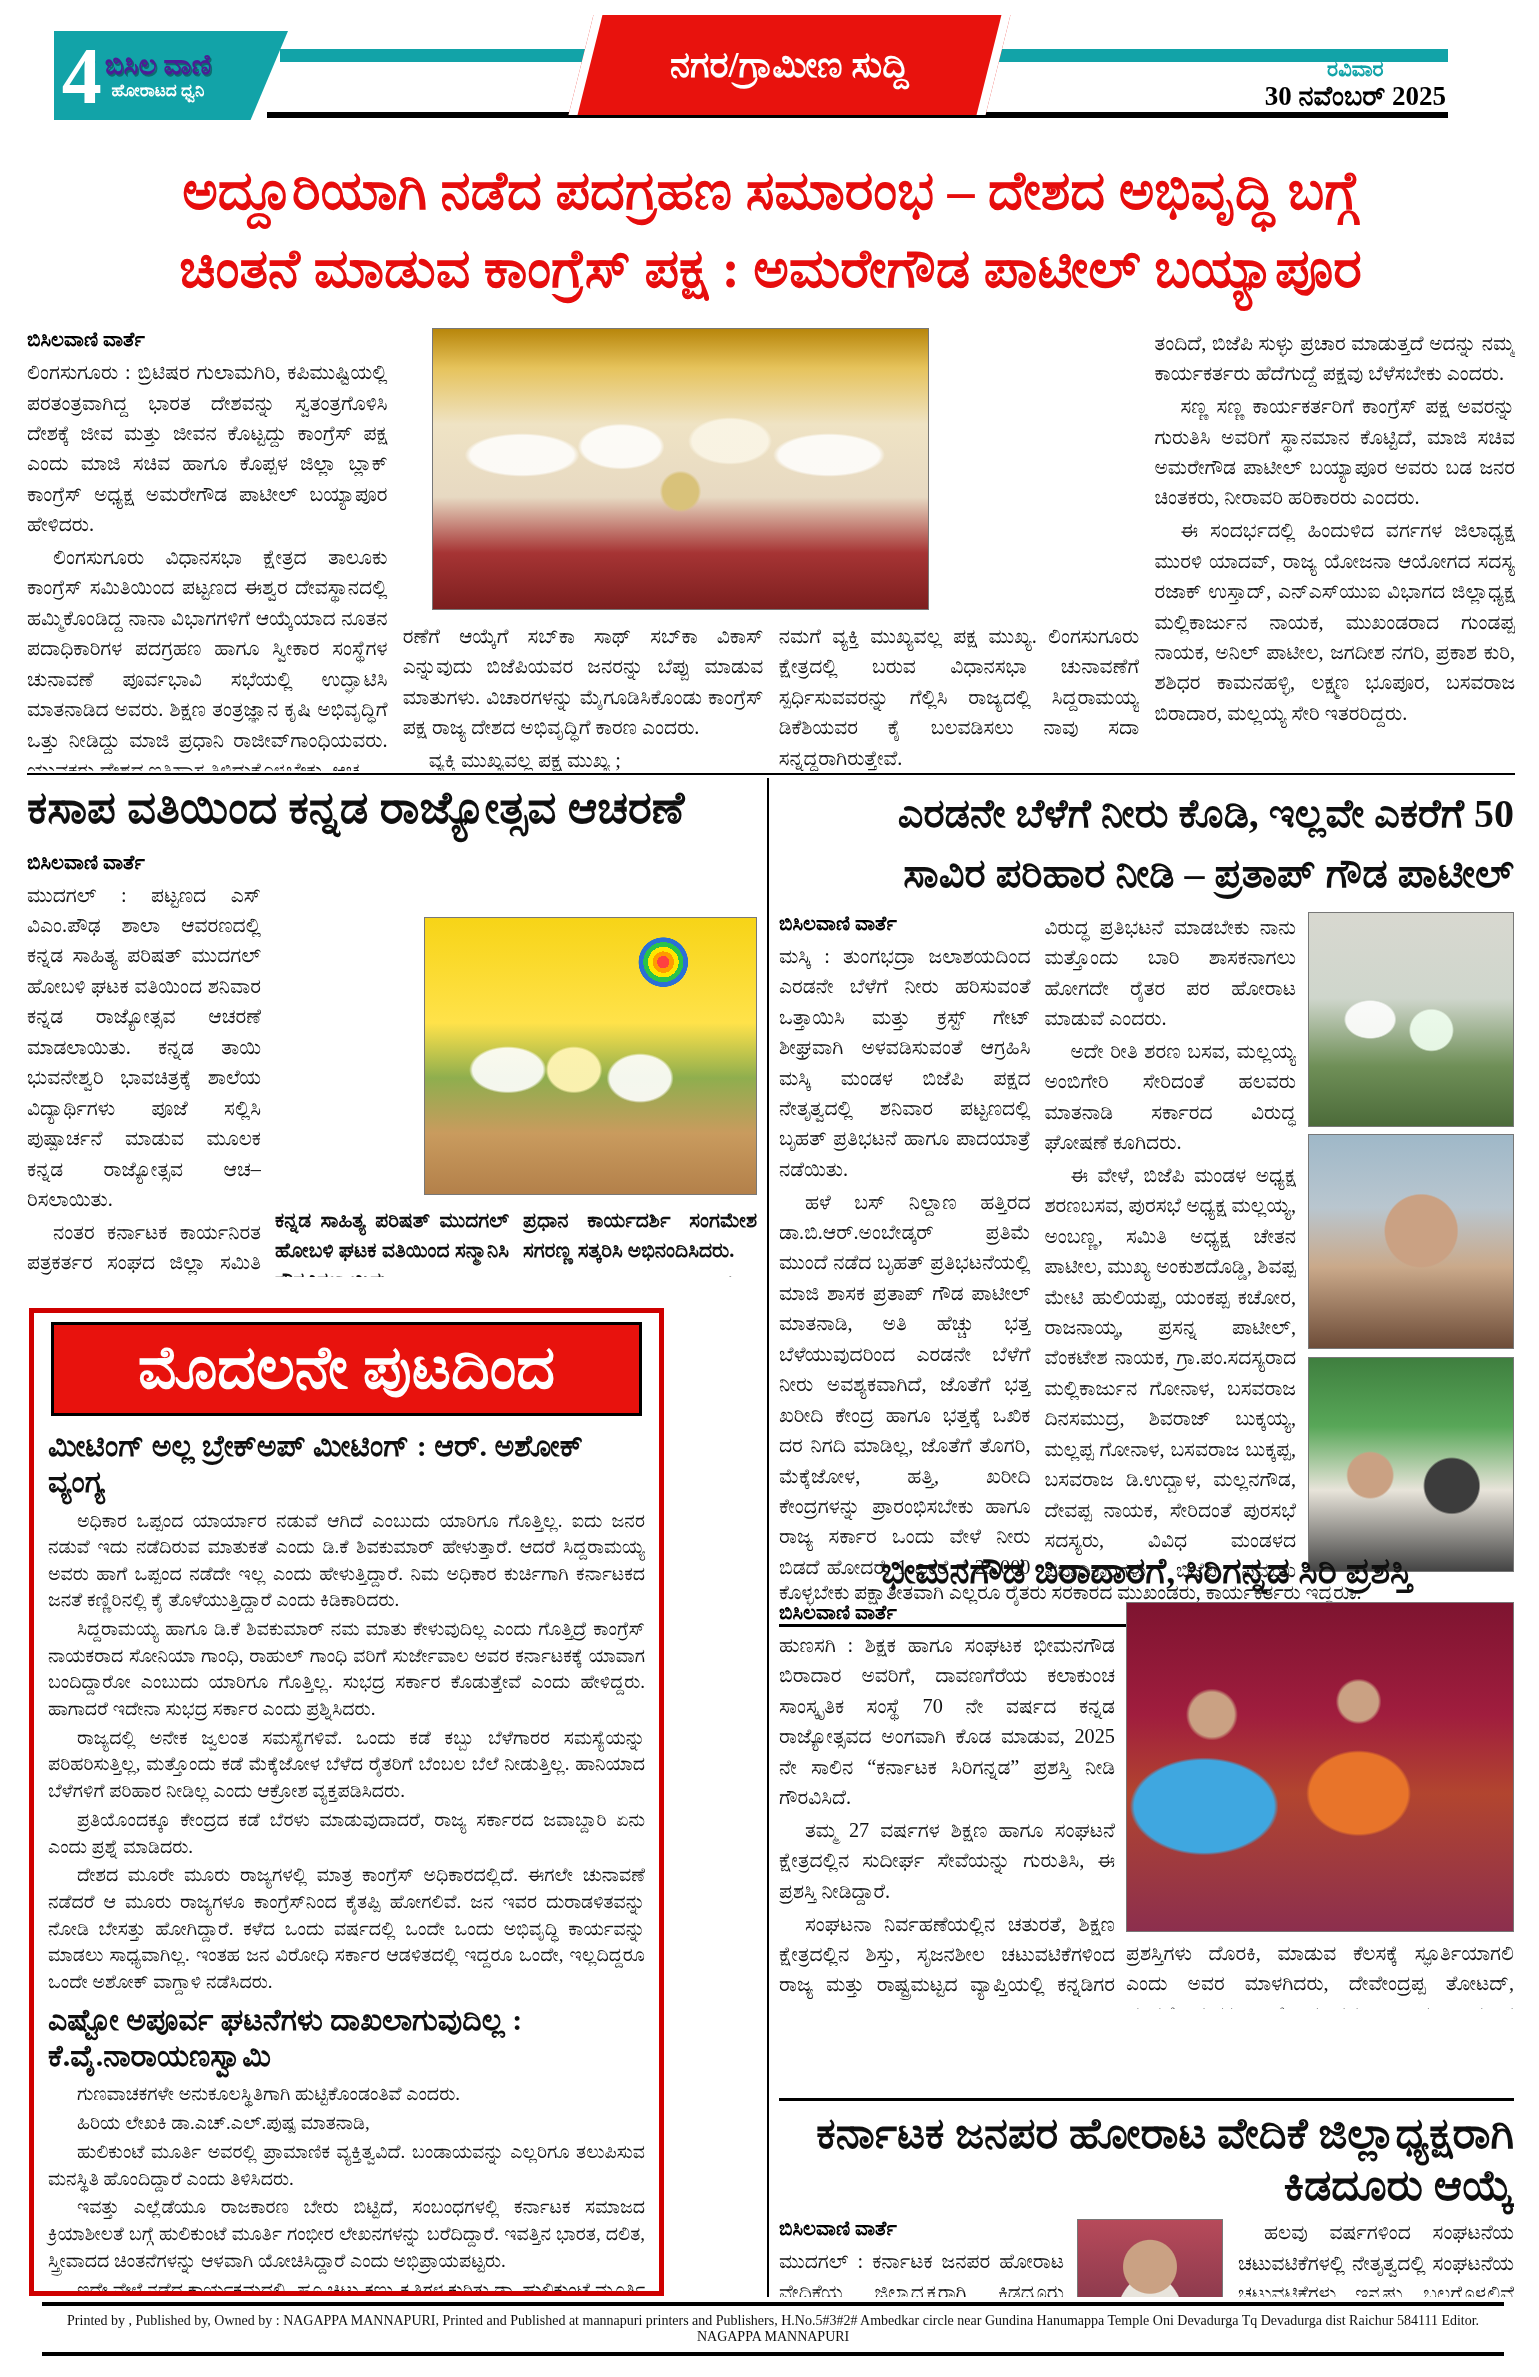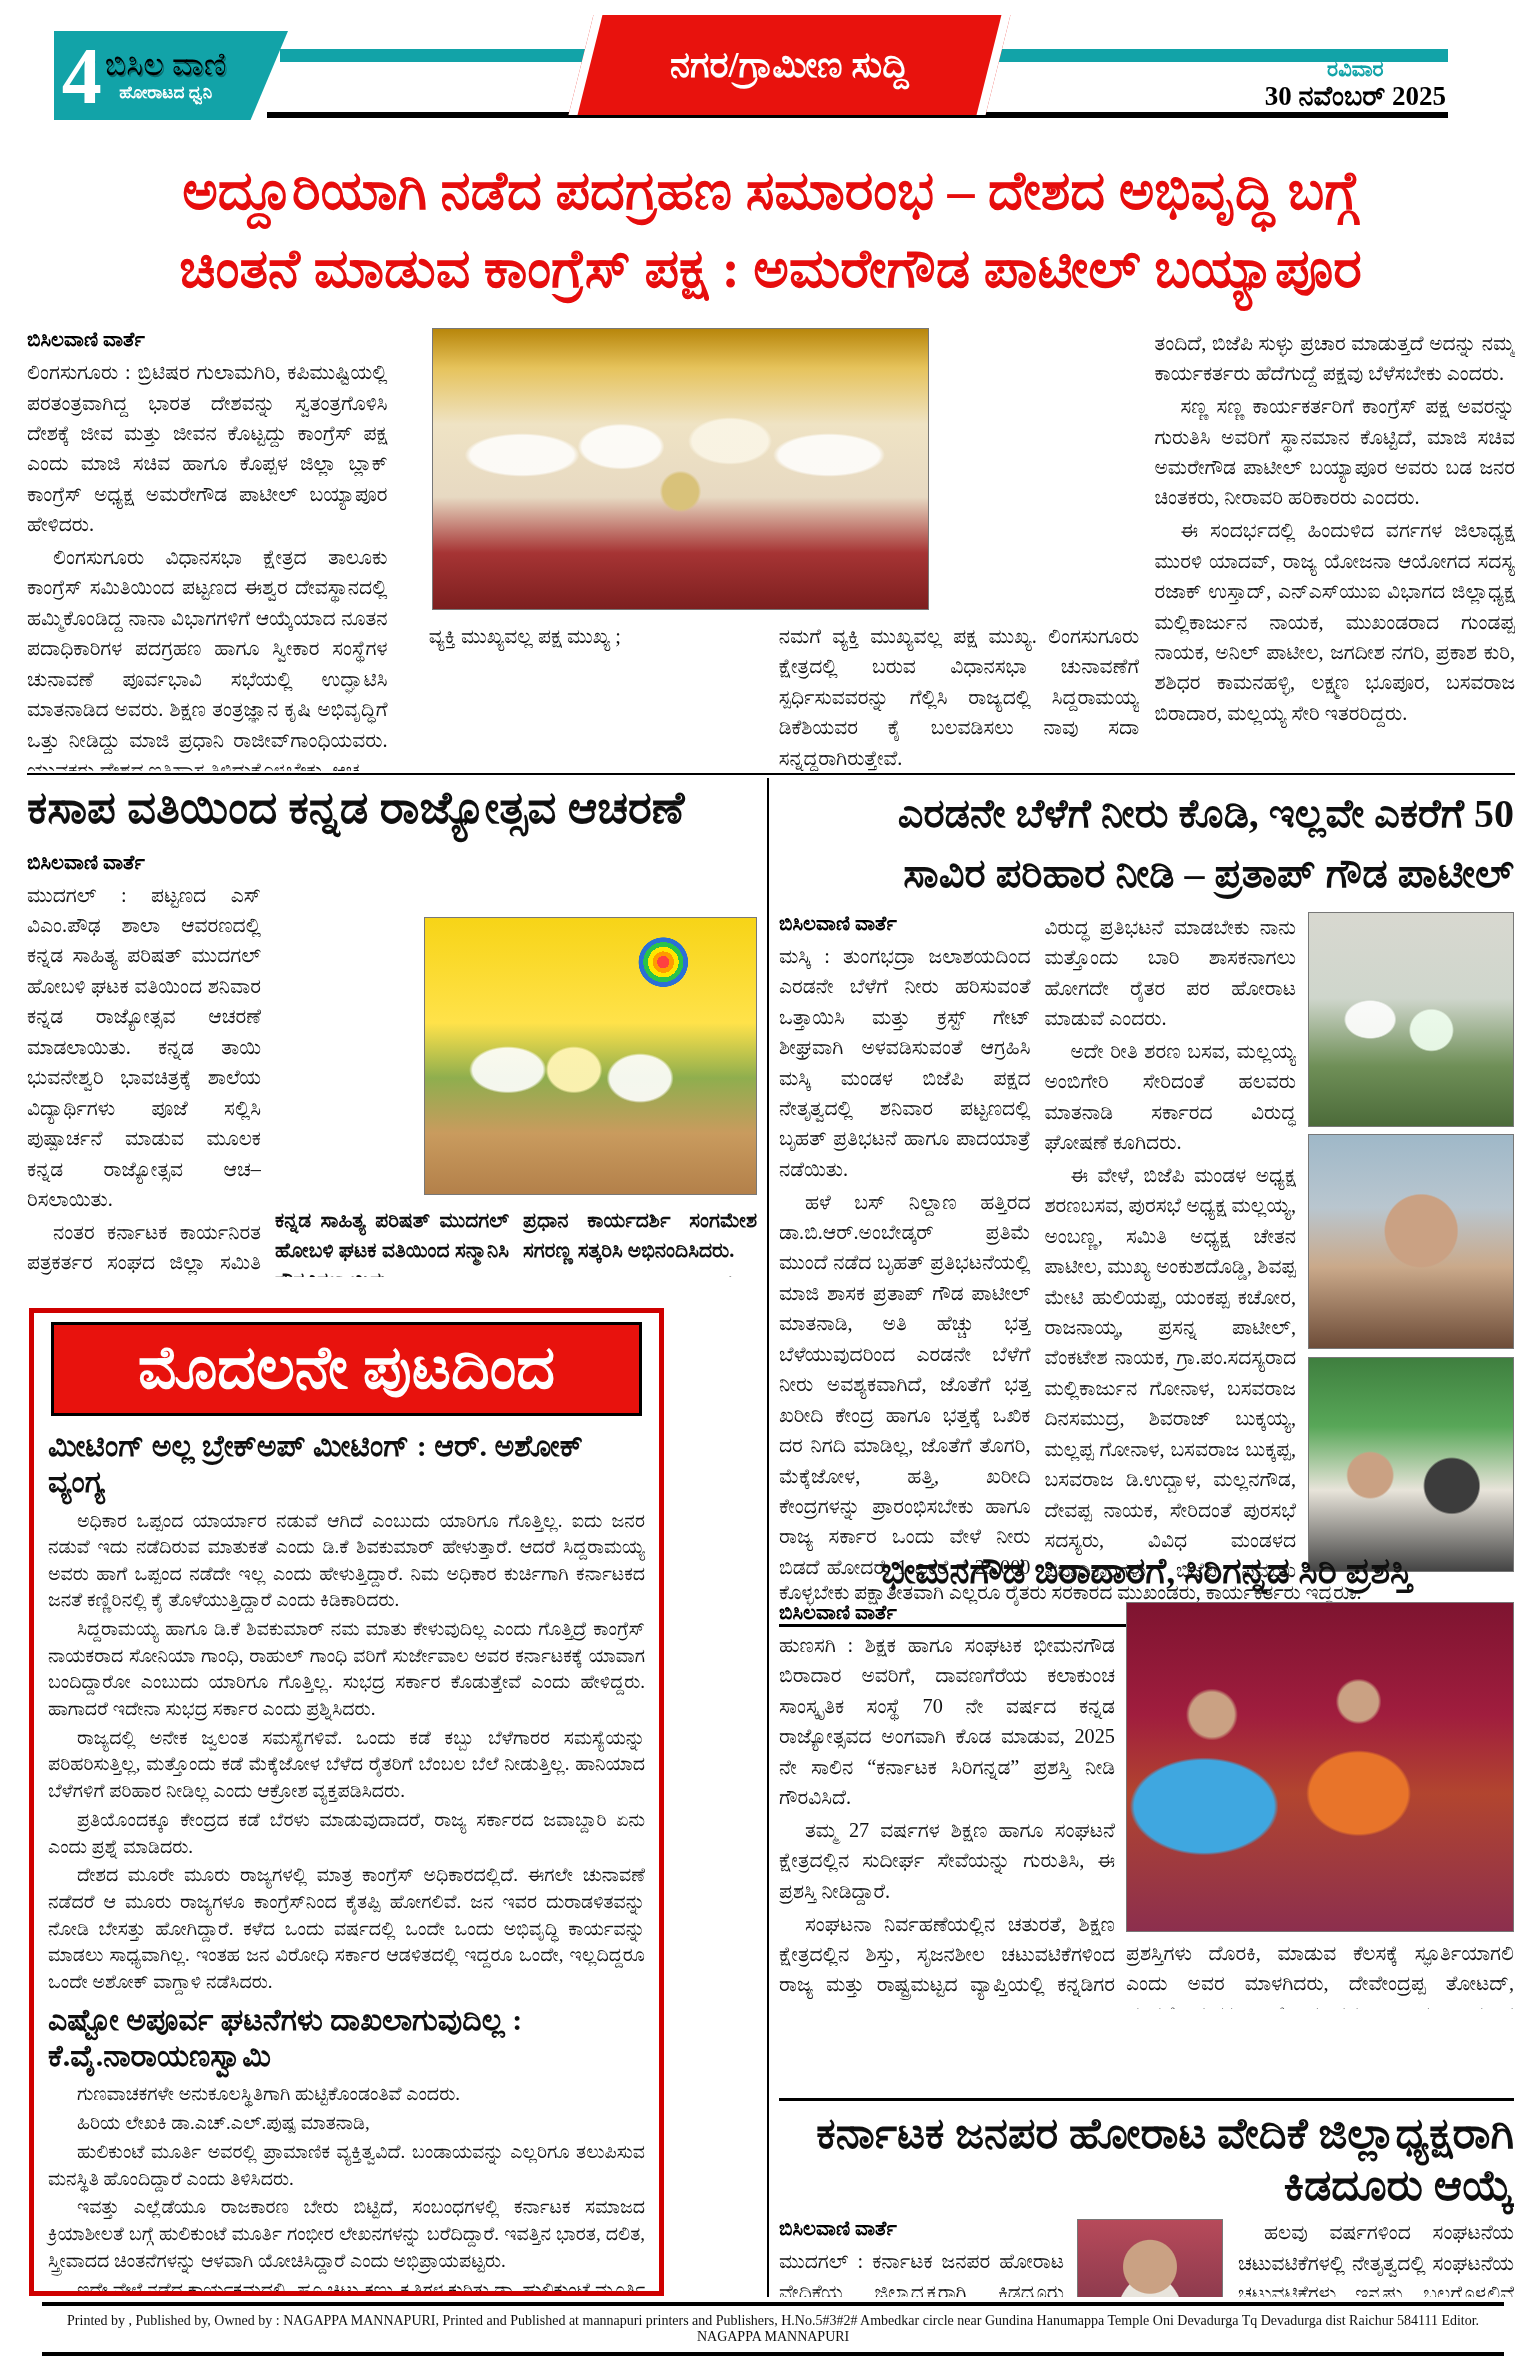--- a/index.html
+++ b/index.html
@@ -4,21 +4,21 @@
 <style>
   html,body{margin:0;padding:0;background:#fff;}
   #page{position:relative;width:1540px;height:2377px;background:#fff;overflow:hidden;
         font-family:"Liberation Serif","DejaVu Sans",serif;color:#101010;}
 
   
   .teal-box{position:absolute;left:54px;top:31px;width:234px;height:89px;background:#12a3a8;
             clip-path:polygon(0 0,100% 0,84% 100%,0 100%);display:flex;align-items:center;z-index:2;}
   .page-num{font-size:80px;font-weight:800;color:#fff;line-height:1;padding:0 3.1px 0 7.7px;}
   .masthead{display:flex;flex-direction:column;align-items:center;padding-right:21.5px;}
-  .paper-name{color:#000000;font-size:32px;font-weight:400;line-height:1.05;text-shadow:1.5px 1.5px 0 #0b6c6e;}
+  .paper-name{color:#4c1d95;font-size:28px;font-weight:700;line-height:1.05;text-shadow:1.5px 1.5px 0 #0b6c6e;}
   .tagline{color:#ffffff;font-size:17px;font-weight:700;margin-top:1.5px;}
   .teal-bar{position:absolute;left:280px;top:49px;width:1168px;height:13px;background:#12a3a8;}
   .hdr-black-line{position:absolute;left:267px;top:112px;width:1181px;height:6.1px;background:#000;}
   .red-band{position:absolute;left:581px;top:15.3px;width:399px;height:100px;background:#e8120d;
             transform:skewX(-14deg);border-left:9.2px solid #fff;border-right:9.2px solid #fff;
             display:flex;align-items:center;justify-content:center;z-index:3;}
   .red-band span{transform:skewX(14deg);color:#fff;font-size:36px;font-weight:800;white-space:nowrap;}
   .date-block{position:absolute;right:94px;top:57px;text-align:center;z-index:2;}
   .day{color:#12a3a8;font-weight:800;font-size:21px;line-height:1.15;}
   .date{color:#000;font-weight:800;font-size:27px;line-height:1.15;}
@@ -157,20 +157,21 @@
 
   <div class="lead">
     <div class="photo ph-lead lead-photo"></div>
     <div class="lead-cols">
       <div class="lead-col">
         <div class="byline">ಬಿಸಿಲವಾಣಿ ವಾರ್ತೆ</div>
         <p class="body nofirst">ಲಿಂಗಸುಗೂರು : ಬ್ರಿಟಿಷರ ಗುಲಾಮಗಿರಿ, ಕಪಿಮುಷ್ಟಿಯಲ್ಲಿ ಪರತಂತ್ರವಾಗಿದ್ದ ಭಾರತ ದೇಶವನ್ನು ಸ್ವತಂತ್ರಗೊಳಿಸಿ ದೇಶಕ್ಕೆ ಜೀವ ಮತ್ತು ಜೀವನ ಕೊಟ್ಟದ್ದು ಕಾಂಗ್ರೆಸ್ ಪಕ್ಷ ಎಂದು ಮಾಜಿ ಸಚಿವ ಹಾಗೂ ಕೊಪ್ಪಳ ಜಿಲ್ಲಾ ಬ್ಲಾಕ್ ಕಾಂಗ್ರೆಸ್ ಅಧ್ಯಕ್ಷ ಅಮರೇಗೌಡ ಪಾಟೀಲ್ ಬಯ್ಯಾಪೂರ ಹೇಳಿದರು.</p>
         <p class="body">ಲಿಂಗಸುಗೂರು ವಿಧಾನಸಭಾ ಕ್ಷೇತ್ರದ ತಾಲೂಕು ಕಾಂಗ್ರೆಸ್ ಸಮಿತಿಯಿಂದ ಪಟ್ಟಣದ ಈಶ್ವರ ದೇವಸ್ಥಾನದಲ್ಲಿ ಹಮ್ಮಿಕೊಂಡಿದ್ದ ನಾನಾ ವಿಭಾಗಗಳಿಗೆ ಆಯ್ಕೆಯಾದ ನೂತನ ಪದಾಧಿಕಾರಿಗಳ ಪದಗ್ರಹಣ ಹಾಗೂ ಸ್ವೀಕಾರ ಸಂಸ್ಥೆಗಳ ಚುನಾವಣೆ ಪೂರ್ವಭಾವಿ ಸಭೆಯಲ್ಲಿ ಉದ್ಘಾಟಿಸಿ ಮಾತನಾಡಿದ ಅವರು. ಶಿಕ್ಷಣ ತಂತ್ರಜ್ಞಾನ ಕೃಷಿ ಅಭಿವೃದ್ಧಿಗೆ ಒತ್ತು ನೀಡಿದ್ದು ಮಾಜಿ ಪ್ರಧಾನಿ ರಾಜೀವ್‌ಗಾಂಧಿಯವರು. ಯುವಕರು ದೇಶದ ಇತಿಹಾಸ ತಿಳಿದುಕೊಳ್ಳಬೇಕು. ಆಚ–</p>
       </div>
       <div class="lead-col pad">
+        <p class="body nofirst">ರಣೆಗೆ ಆಯ್ಕೆಗೆ ಸಬ್‌ಕಾ ಸಾಥ್ ಸಬ್‌ಕಾ ವಿಕಾಸ್ ಎನ್ನುವುದು ಬಿಜೆಪಿಯವರ ಜನರನ್ನು ಬೆಪ್ಪು ಮಾಡುವ ಮಾತುಗಳು. ವಿಚಾರಗಳನ್ನು ಮೈಗೂಡಿಸಿಕೊಂಡು ಕಾಂಗ್ರೆಸ್ ಪಕ್ಷ ರಾಜ್ಯ ದೇಶದ ಅಭಿವೃದ್ಧಿಗೆ ಕಾರಣ ಎಂದರು.</p>
         <p class="body">ವ್ಯಕ್ತಿ ಮುಖ್ಯವಲ್ಲ ಪಕ್ಷ ಮುಖ್ಯ ;</p>
       </div>
       <div class="lead-col pad">
         <p class="body nofirst">ನಮಗೆ ವ್ಯಕ್ತಿ ಮುಖ್ಯವಲ್ಲ ಪಕ್ಷ ಮುಖ್ಯ. ಲಿಂಗಸುಗೂರು ಕ್ಷೇತ್ರದಲ್ಲಿ ಬರುವ ವಿಧಾನಸಭಾ ಚುನಾವಣೆಗೆ ಸ್ಪರ್ಧಿಸುವವರನ್ನು ಗೆಲ್ಲಿಸಿ ರಾಜ್ಯದಲ್ಲಿ ಸಿದ್ದರಾಮಯ್ಯ ಡಿಕೆಶಿಯವರ ಕೈ ಬಲವಡಿಸಲು ನಾವು ಸದಾ ಸನ್ನದ್ಧರಾಗಿರುತ್ತೇವೆ.</p>
 
       </div>
       <div class="lead-col">
         <p class="body nofirst">ತಂದಿದೆ, ಬಿಜೆಪಿ ಸುಳ್ಳು ಪ್ರಚಾರ ಮಾಡುತ್ತದೆ ಅದನ್ನು ನಮ್ಮ ಕಾರ್ಯಕರ್ತರು ಹೆದೆಗುದ್ದೆ ಪಕ್ಷವು ಬೆಳೆಸಬೇಕು ಎಂದರು.</p>
         <p class="body">ಸಣ್ಣ ಸಣ್ಣ ಕಾರ್ಯಕರ್ತರಿಗೆ ಕಾಂಗ್ರೆಸ್ ಪಕ್ಷ ಅವರನ್ನು ಗುರುತಿಸಿ ಅವರಿಗೆ ಸ್ಥಾನಮಾನ ಕೊಟ್ಟಿದೆ, ಮಾಜಿ ಸಚಿವ ಅಮರೇಗೌಡ ಪಾಟೀಲ್ ಬಯ್ಯಾಪೂರ ಅವರು ಬಡ ಜನರ ಚಿಂತಕರು, ನೀರಾವರಿ ಹರಿಕಾರರು ಎಂದರು.</p>
         <p class="body">ಈ ಸಂದರ್ಭದಲ್ಲಿ ಹಿಂದುಳಿದ ವರ್ಗಗಳ ಜಿಲಾಧ್ಯಕ್ಷ ಮುರಳಿ ಯಾದವ್, ರಾಜ್ಯ ಯೋಜನಾ ಆಯೋಗದ ಸದಸ್ಯ ರಜಾಕ್ ಉಸ್ತಾದ್, ಎನ್‌ಎಸ್‌ಯುಐ ವಿಭಾಗದ ಜಿಲ್ಲಾಧ್ಯಕ್ಷ ಮಲ್ಲಿಕಾರ್ಜುನ ನಾಯಕ, ಮುಖಂಡರಾದ ಗುಂಡಪ್ಪ ನಾಯಕ, ಅನಿಲ್ ಪಾಟೀಲ, ಜಗದೀಶ ನಗರಿ, ಪ್ರಕಾಶ ಕುರಿ, ಶಶಿಧರ ಕಾಮನಹಳ್ಳಿ, ಲಕ್ಷ್ಮಣ ಭೂಪೂರ, ಬಸವರಾಜ ಬಿರಾದಾರ, ಮಲ್ಲಯ್ಯ ಸೇರಿ ಇತರರಿದ್ದರು.</p>

